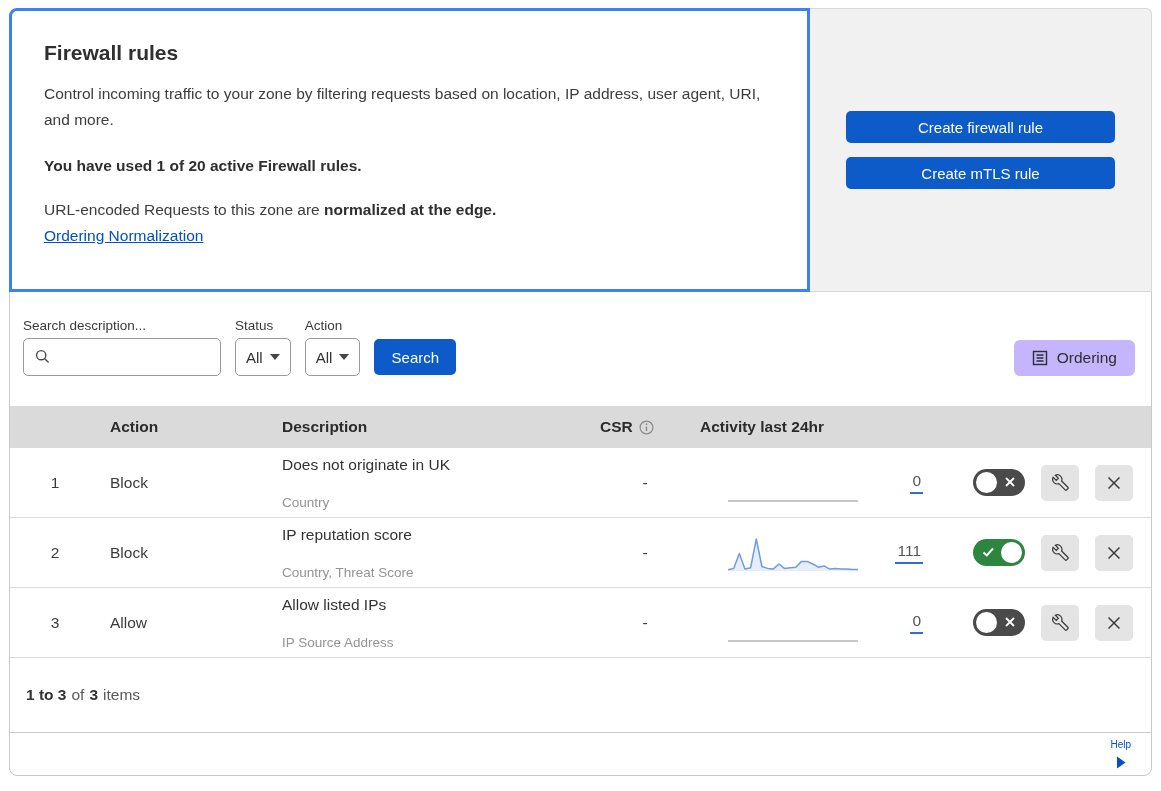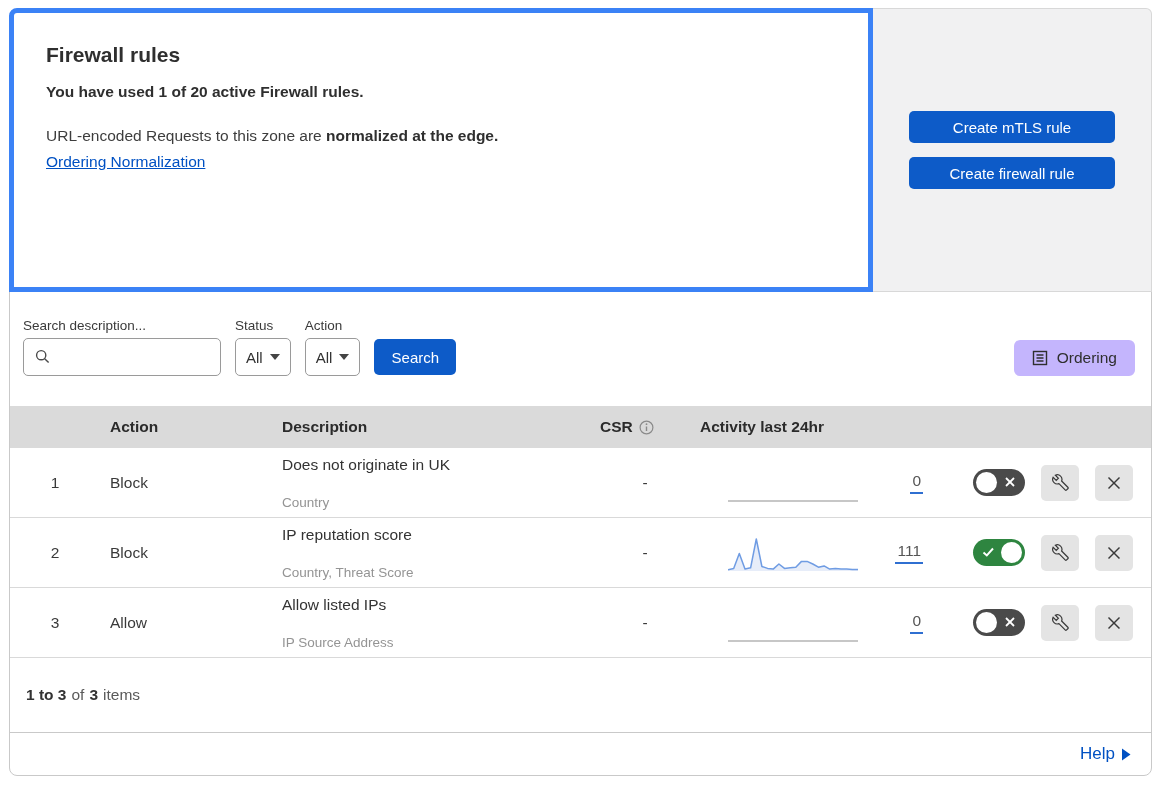--- a/index.html
+++ b/index.html
@@ -2,21 +2,21 @@
 <html><head>
 <meta charset="utf-8">
 <style>
   * { margin:0; padding:0; box-sizing:border-box; }
   html,body { background:#fff; font-family:"Liberation Sans", sans-serif; color:#313131; }
   .page { width:1143px; margin:8px auto 0 auto; }
 
   
   .top-section { display:flex; align-items:stretch; }
   .intro-card {
-    width:864px; background:#fff; border:5px solid #3b82f6;
+    width:801px; background:#fff; border:3px solid #3b82f6;
     border-radius:8px 0 0 0; padding:30px 40px 28px 32px; height:284px;
   }
   .intro-title { font-size:21px; font-weight:700; color:#2f2f2f; margin-bottom:16px; }
   .intro-desc { font-size:15.5px; line-height:26px; color:#3d3d3d; max-width:730px; margin-bottom:24px; }
   .intro-usage { font-size:15.5px; font-weight:700; color:#2f2f2f; margin-bottom:26px; }
   .intro-normalization { font-size:15.5px; color:#3d3d3d; margin-bottom:8px; }
   .intro-normalization b { color:#2f2f2f; }
   .intro-link { font-size:15.5px; color:#0051c3; text-decoration:underline; cursor:pointer; }
 
   .actions-panel {
@@ -87,37 +87,38 @@
   .icon-btn {
     width:38px; height:36px; background:#e4e4e4; border:none; border-radius:5px;
     display:flex; align-items:center; justify-content:center; cursor:pointer;
   }
 
   
   .pagination { height:75px; display:flex; align-items:center; padding-left:16px; font-size:15.5px; color:#5a5a5a; border-bottom:1px solid #c9c9c9; }
   .pagination span { margin-right:5px; }
   .pagination .b { font-weight:700; color:#333; }
   .help-row { height:42px; display:flex; align-items:center; justify-content:flex-end; padding-right:20px; }
-  .help-link { display:flex; align-items:center; gap:6px; color:#0051c3; font-size:17px; cursor:pointer; }
+  .help-link { display:flex; align-items:center; gap:6px; color:#0051c3; font-size:10px; cursor:pointer;flex-direction:column; }
 </style>
 </head>
 <body>
 
 <div class="page">
 
   <div class="top-section">
     <div class="intro-card">
       <div class="intro-title">Firewall rules</div>
+      <p class="intro-desc">Control incoming traffic to your zone by filtering requests based on location, IP address, user agent, URI, and more.</p>
       <p class="intro-usage">You have used 1 of 20 active Firewall rules.</p>
       <p class="intro-normalization"><span>URL-encoded Requests to this zone are </span><b>normalized at the edge.</b></p>
       <a class="intro-link">Ordering Normalization</a>
     </div>
     <div class="actions-panel">
+      <button class="btn-primary">Create firewall rule</button>
       <button class="btn-primary">Create mTLS rule</button>
-      <button class="btn-primary">Create firewall rule</button>
     </div>
   </div>
 
   <div class="main-card">
 
     <div class="filter-bar">
       <div class="filter-left">
         <div class="filter-group">
           <span class="filter-label">Search description...</span>
           <div class="search-box">

